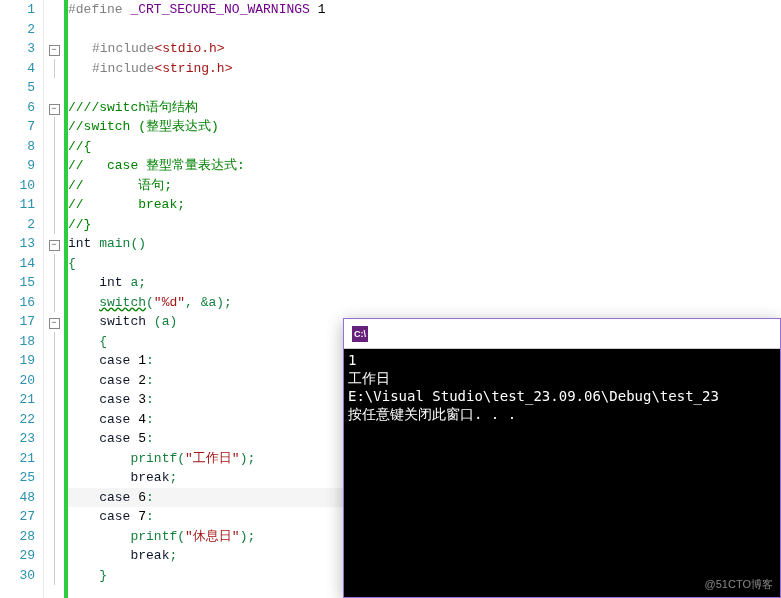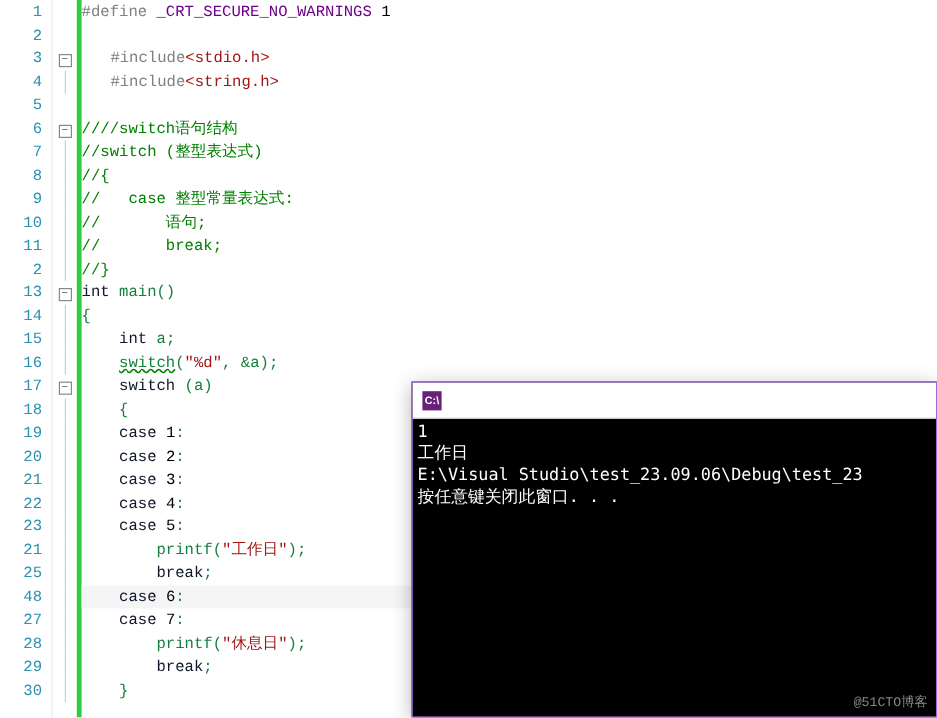--- a/index.html
+++ b/index.html
@@ -111,21 +111,21 @@
       font-size: 14px;
       line-height: 18px;
       white-space: pre;
     }
     .watermark {
       position: absolute;
       right: 8px;
       bottom: 6px;
       color: #888;
       font-size: 11px;
-      font-family: Liberation Mono, monospace;
+      font-family: Liberation Sans, sans-serif;
     }
   </style>
 </head>
 <body>
 
 <div class="editor">
   <div class="gutter" id="gutter">
       <div>1</div>
       <div>2</div>
       <div>3</div>

